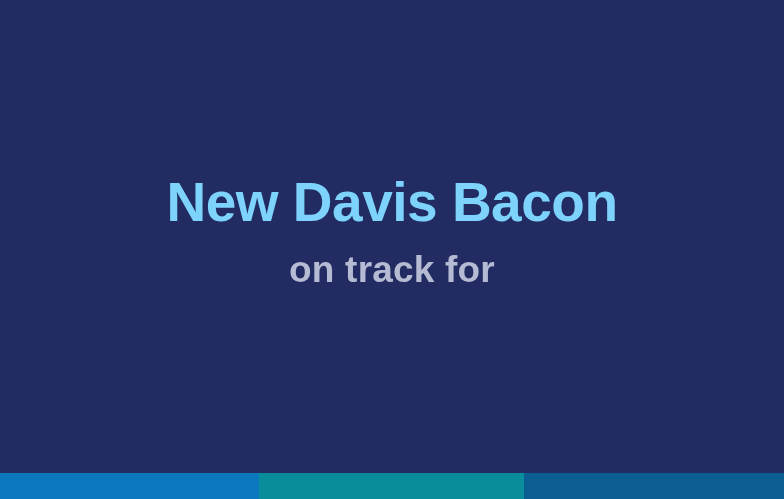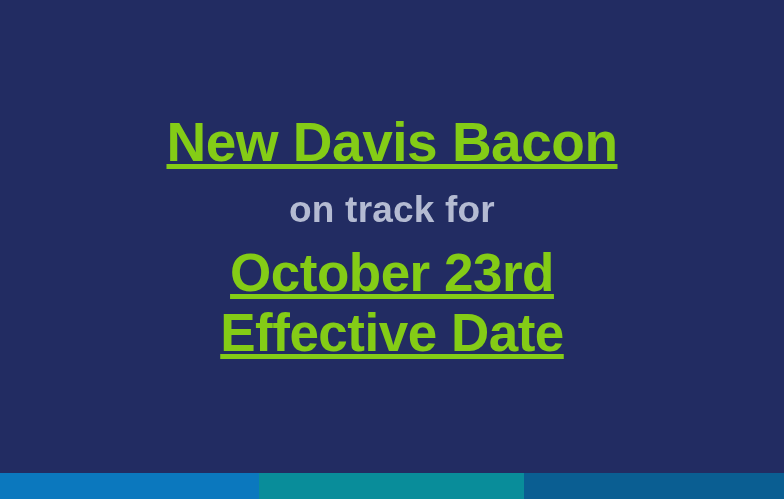--- a/index.html
+++ b/index.html
@@ -30,25 +30,24 @@
     flex-direction: column;
     align-items: center;
     justify-content: center;
     text-align: center;
   }
   .headline {
     font-size: 55px;
     font-weight: bold;
     line-height: 62px;
     letter-spacing: -0.5px;
-    color: #84cc16;
+    color: #7dd3fc;
     margin: 0;
     padding: 0;
     white-space: nowrap;
-    text-decoration: underline;
   }
   .headline-block {
     margin-bottom: 14px;
   }
   .subhead {
     font-size: 37px;
     font-weight: bold;
     line-height: 46px;
     letter-spacing: 0.2px;
     color: #B4BBD2;
@@ -81,24 +80,20 @@
 <div id="banner">
 
   <div id="content">
 
     <div class="headline-block">
       <div class="headline">New Davis Bacon</div>
     </div>
 
     <div class="subhead">on track for</div>
 
-    <div class="date-block">
-      <div class="headline">October 23rd</div>
-      <div class="headline">Effective Date</div>
-    </div>
 
   </div>
 
   <div id="accent-bar">
     <div class="accent-seg seg-1"></div>
     <div class="accent-seg seg-2"></div>
     <div class="accent-seg seg-3"></div>
   </div>
 
 </div>

